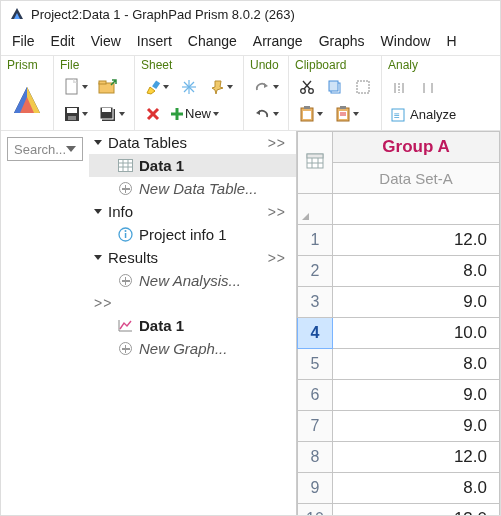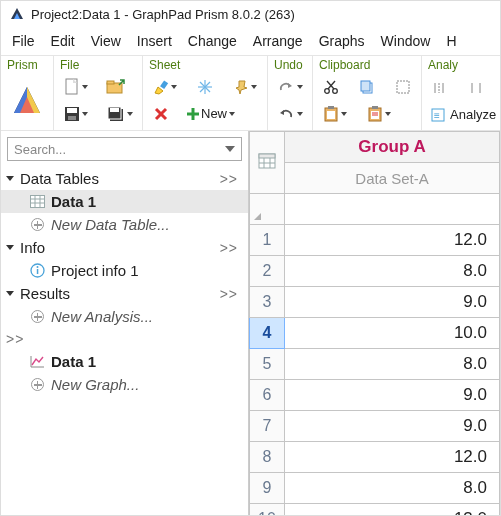--- a/index.html
+++ b/index.html
@@ -56,21 +56,21 @@
     text-align: left;
     height: 16px;
   }
   .toolgroup-body {
     flex: 1;
     display: flex;
     flex-direction: column;
     justify-content: space-around;
     gap: 2px;
   }
-  .row { display: flex; align-items: center; gap: 12px; }
+  .row { display: flex; align-items: center; gap: 4px; }
   .tb-btn {
     display: inline-flex;
     align-items: center;
     justify-content: center;
     width: 24px;
     height: 24px;
     cursor: pointer;
     border-radius: 2px;
   }
   .tb-btn.big { width: 40px; height: 50px; }
@@ -97,24 +97,23 @@
     font-size: 13px;
     cursor: pointer;
     padding: 2px 2px;
   }
   
   .main {
     display: flex;
     height: calc(100% - 26px - 28px - 76px);
   }
   .sidebar {
-    width: 248px;
+    width: 296px;
     border-right: 1px solid #ccc;
     display: flex;
-    flex-direction: column;
     overflow: hidden;
   }
   .search {
     display: flex;
     align-items: center;
     border: 1px solid #aaa;
     margin: 6px;
     height: 24px;
     padding: 0 6px;
     color: #888;

